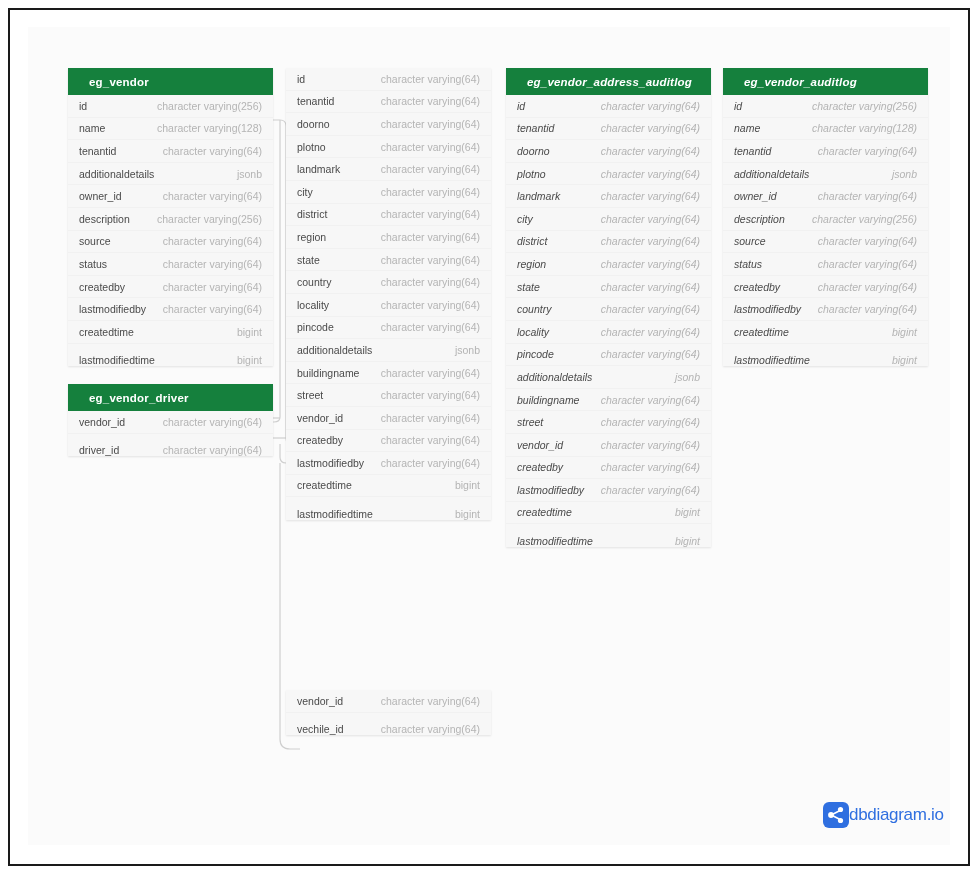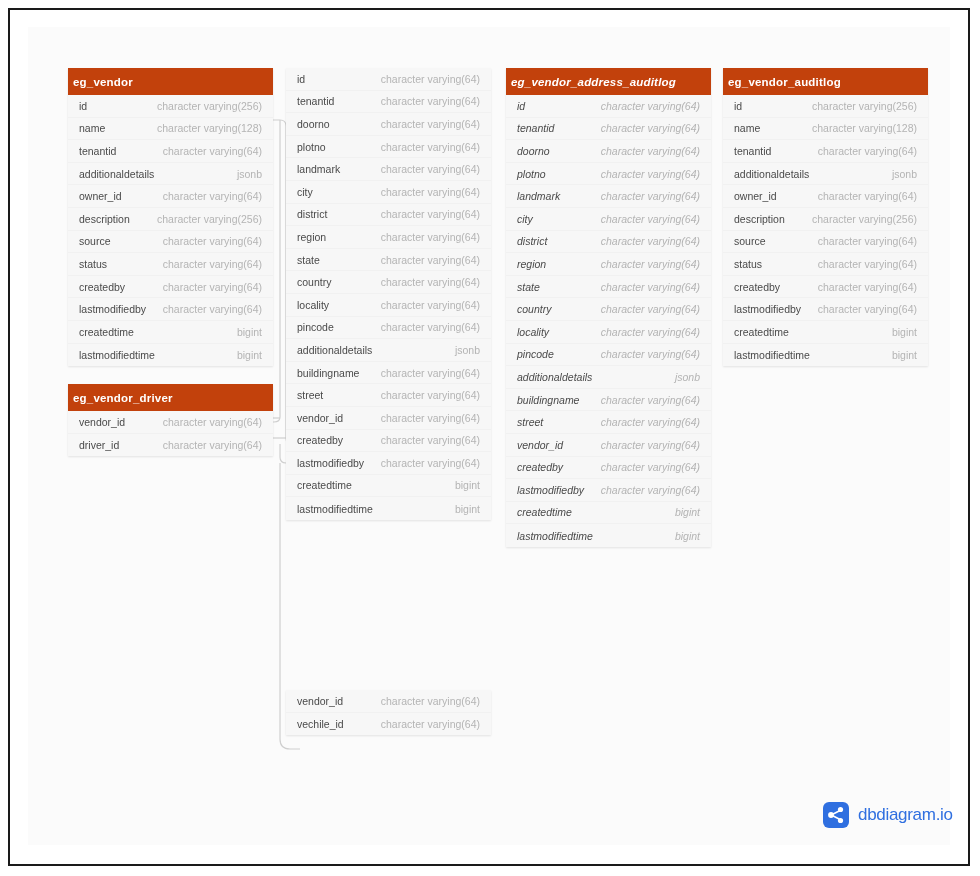--- a/index.html
+++ b/index.html
@@ -42,68 +42,67 @@
   }
 
   
   .table-card {
     position: absolute;
     background: #f7f7f7;
     box-shadow: 0 1px 2px rgba(0,0,0,0.10);
   }
   .table-header {
     height: 27px;
-    background: #c2410c;
+    background: #15803d;
     color: #ffffff;
     font-size: 11.5px;
     font-weight: bold;
     letter-spacing: 0.2px;
     display: flex;
     align-items: center;
-    padding: 0 5px;
+    padding: 0 21px;
     box-sizing: border-box;
   }
   .field-row {
     height: 22.6px;
     display: flex;
     align-items: center;
     justify-content: space-between;
     padding: 0 11px;
     box-sizing: border-box;
     border-bottom: 1px solid #f1f1f1;
   }
-  .field-row:last-child { border-bottom: none; }
+  .field-row:last-child { border-bottom: none; align-items: flex-end; }
   .field-name {
     font-size: 10.5px;
     color: #4a4a4a;
     white-space: nowrap;
   }
   .field-type {
     font-size: 10.5px;
     color: #b4b4b4;
     white-space: nowrap;
     text-align: right;
   }
 
   
   .t-vendor            { left: 40px;  top: 41px;  width: 205px; }
   .t-vendor-driver     { left: 40px;  top: 357px; width: 205px; }
   .t-vendor-address    { left: 258px; top: 41px;  width: 205px; }
   .t-vendor-addr-audit { left: 478px; top: 41px;  width: 205px; font-style: italic; }
-  .t-vendor-auditlog   { left: 695px; top: 41px;  width: 205px; }
+  .t-vendor-auditlog   { left: 695px; top: 41px;  width: 205px; font-style: italic; }
   .t-vendor-vehicle    { left: 258px; top: 663px; width: 205px; }
 
   
   #brand {
     position: absolute;
     left: 795px;
     top: 775px;
     display: flex;
     align-items: center;
-    gap: 9px;
   }
   #brand-mark {
     width: 26px;
     height: 26px;
     border-radius: 6px;
     background: #2f6fe0;
     position: relative;
     flex: none;
   }
   #brand-text {

